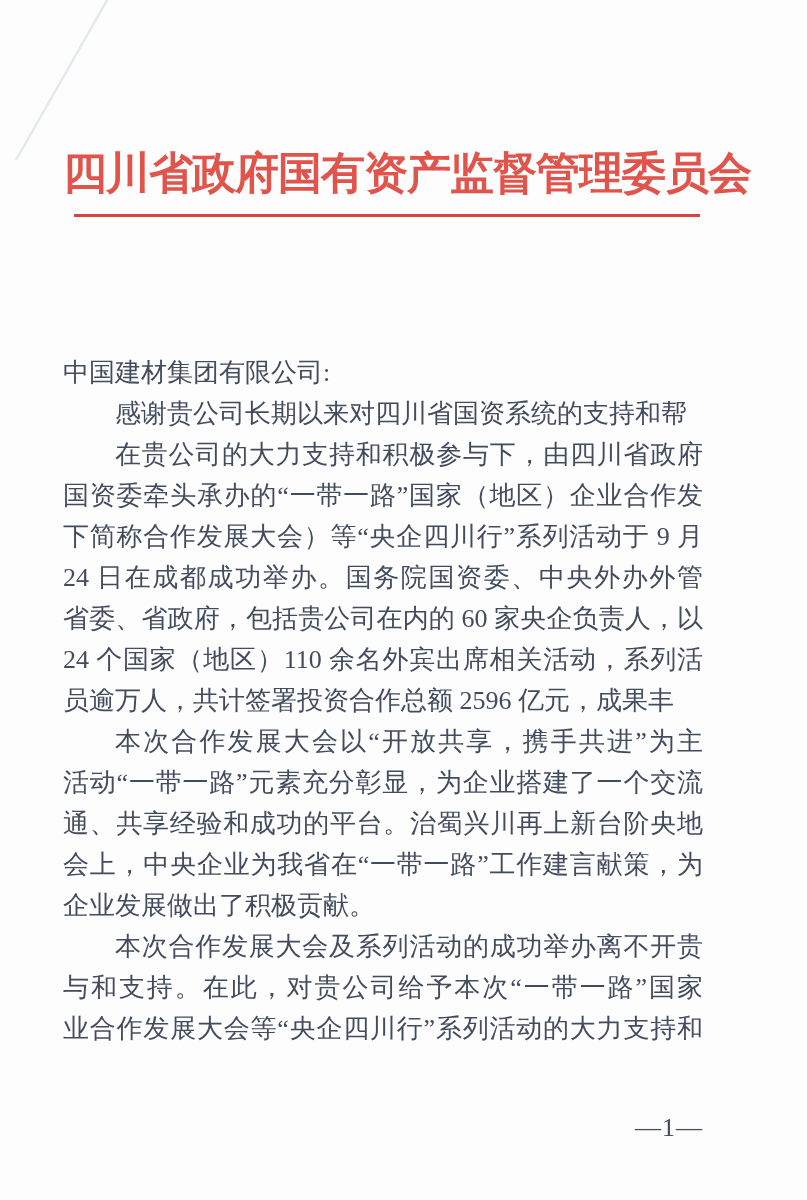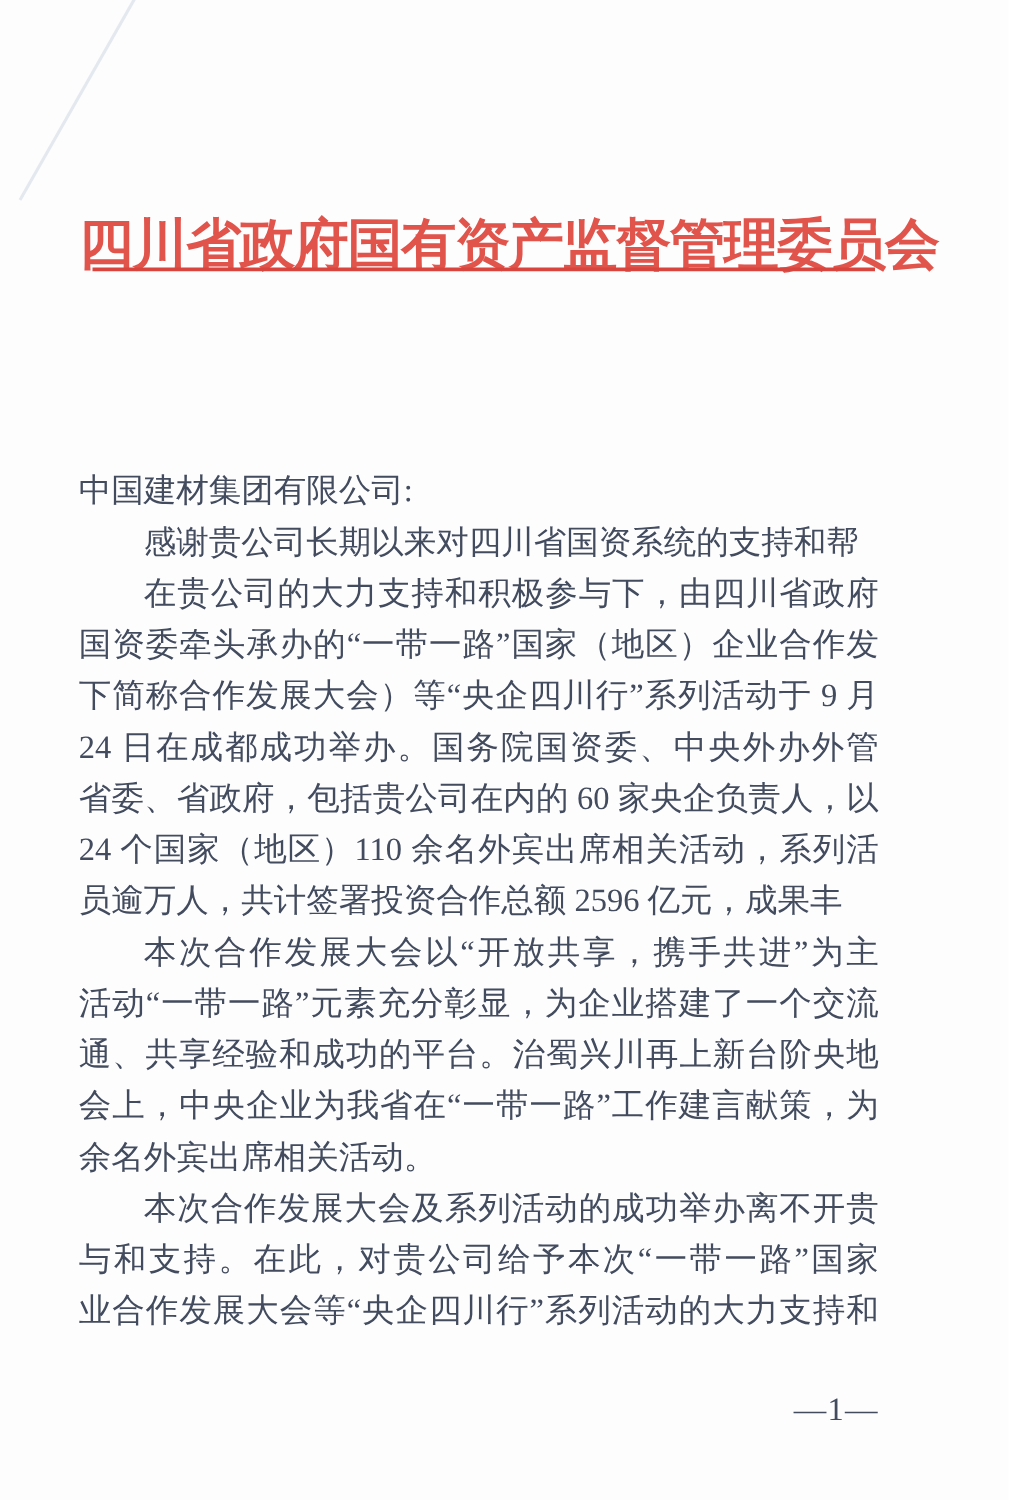--- a/index.html
+++ b/index.html
@@ -26,21 +26,20 @@
     position: absolute;
     top: 144px;
     left: 63px;
     width: 640px;
     text-align: center;
     font-size: 44px;
     font-weight: bold;
     letter-spacing: -1px;
     white-space: nowrap;
     color: var(--header-red, #e0544b);
-    margin-top: 22px;
   }
   .red-rule {
     position: absolute;
     top: 214px;
     left: 74px;
     width: 626px;
     height: 3px;
     background: var(--rule-red, #d8453e);
   }
   .letter-title {
@@ -50,21 +49,21 @@
     width: 640px;
     text-align: center;
     font-size: 42px;
     font-weight: bold;
     letter-spacing: 0.62em;
     color: var(--title-blue, #4d5a75);
     white-space: nowrap;
   }
   .body-text {
     position: absolute;
-    top: 372px;
+    top: 352px;
     left: 63px;
     width: 640px;
     font-size: 26px;
     line-height: 41px;
     color: var(--body-ink, #434c5e);
   }
   .bline {
     height: 41px;
     text-align: left;
     overflow: hidden;
@@ -109,21 +108,21 @@
       <div class="bline just">国资委牵头承办的“一带一路”国家（地区）企业合作发展大会（以</div>
       <div class="bline just">下简称合作发展大会）等“央企四川行”系列活动于 9 月 20 日至</div>
       <div class="bline just">24 日在成都成功举办。国务院国资委、中央外办外管局，四川</div>
       <div class="bline just">省委、省政府，包括贵公司在内的 60 家央企负责人，以及来自</div>
       <div class="bline just">24 个国家（地区）110 余名外宾出席相关活动，系列活动参与人</div>
       <div class="bline">员逾万人，共计签署投资合作总额 2596 亿元，成果丰硕。</div>
       <div class="bline indent just">本次合作发展大会以“开放共享，携手共进”为主题，其系列</div>
       <div class="bline just">活动“一带一路”元素充分彰显，为企业搭建了一个交流对话与沟</div>
       <div class="bline just">通、共享经验和成功的平台。治蜀兴川再上新台阶央地合作座谈</div>
       <div class="bline just">会上，中央企业为我省在“一带一路”工作建言献策，为我省国有</div>
-      <div class="bline">余名外宾出席相关活动。</div>
+      <div class="bline">企业发展做出了积极贡献。</div>
       <div class="bline indent just">本次合作发展大会及系列活动的成功举办离不开贵公司参</div>
       <div class="bline just">与和支持。在此，对贵公司给予本次“一带一路”国家（地区）企</div>
       <div class="bline just">业合作发展大会等“央企四川行”系列活动的大力支持和帮助表</div>
     </div>
 
   <div class="page-number">—1—</div>
 
 </div>
 
 </body></html>

